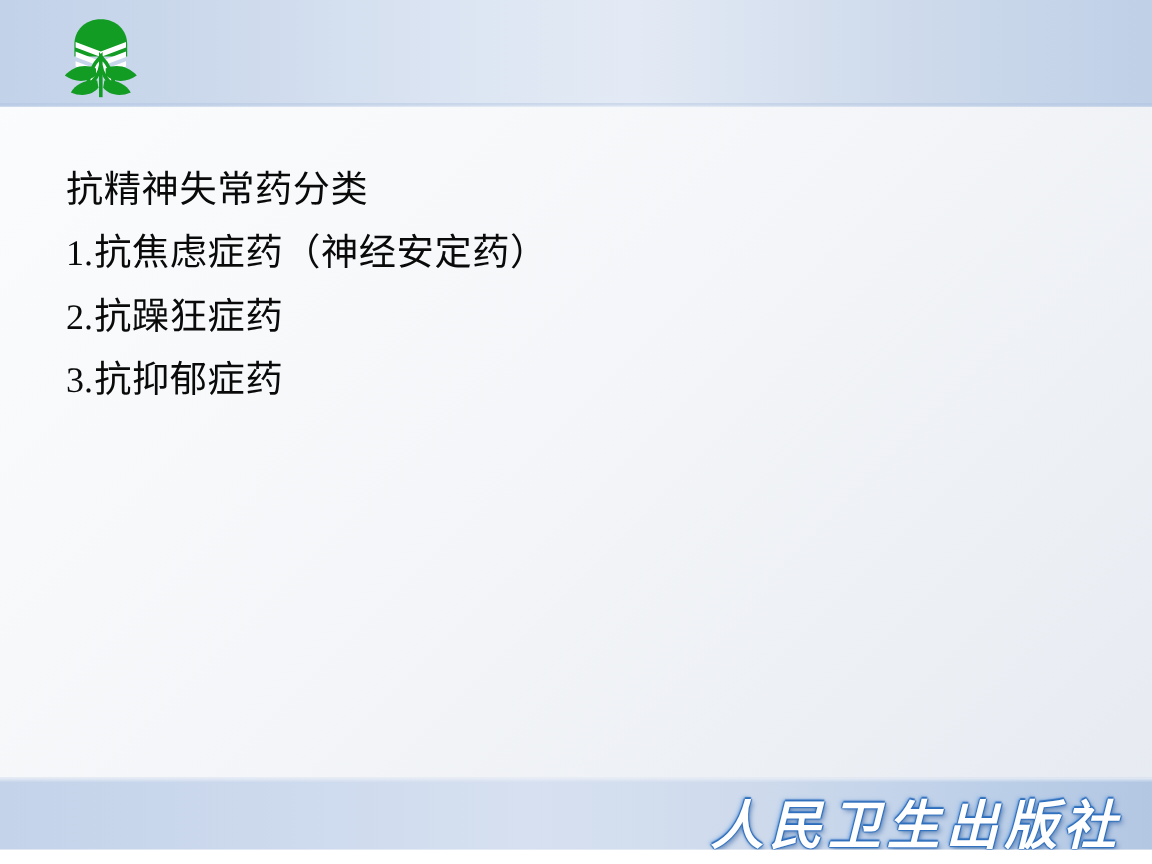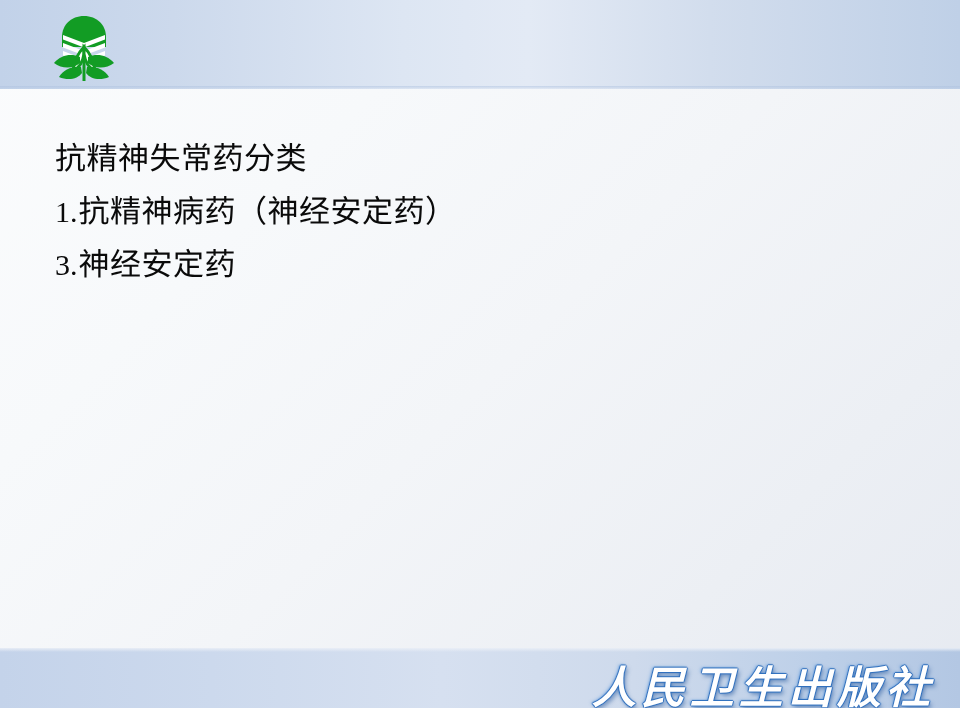--- a/index.html
+++ b/index.html
@@ -186,26 +186,29 @@
       </span>
     </div>
   </div>
 
   <div class="content">
     <div class="text-block">
 
       <div class="line title-line">抗精神失常药分类</div>
 
       <div class="line">
-        <span class="num">1.</span><span>抗精神病药（神经安定药）</span>
+        <span class="num">1.</span><span>抗焦虑症药（神经安定药）</span>
       </div>
 
-
       <div class="line">
-        <span class="num">3.</span><span>神经安定药</span>
+        <span class="num">2.</span><span>抗躁狂症药</span>
+      </div>
+
+      <div class="line">
+        <span class="num">3.</span><span>抗抑郁症药</span>
       </div>
 
 
     </div>
   </div>
 
   <div class="footer-band">
     <div class="publisher-mark">人民卫生出版社</div>
   </div>
 

